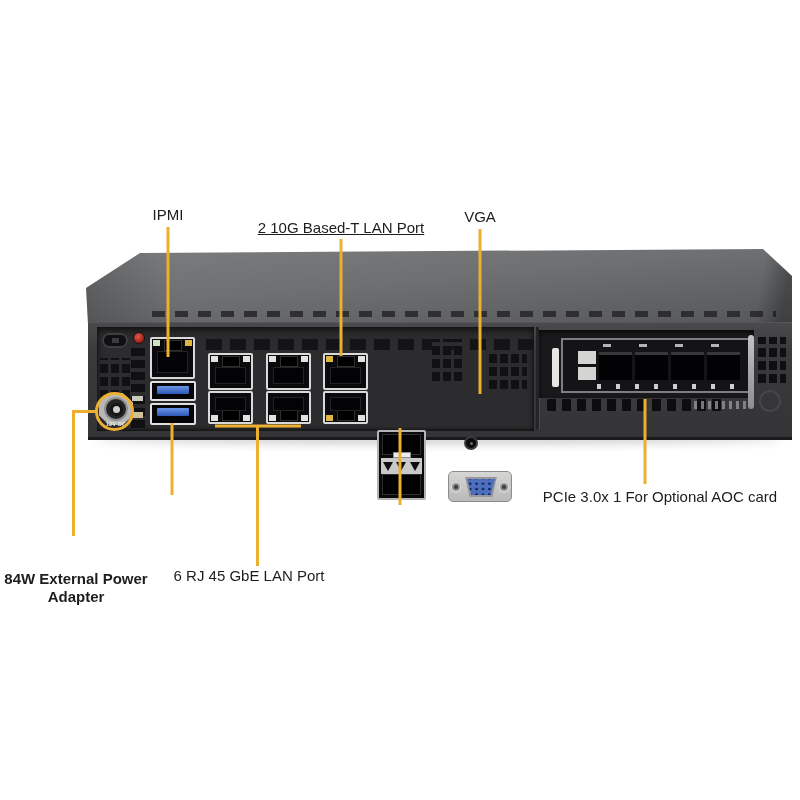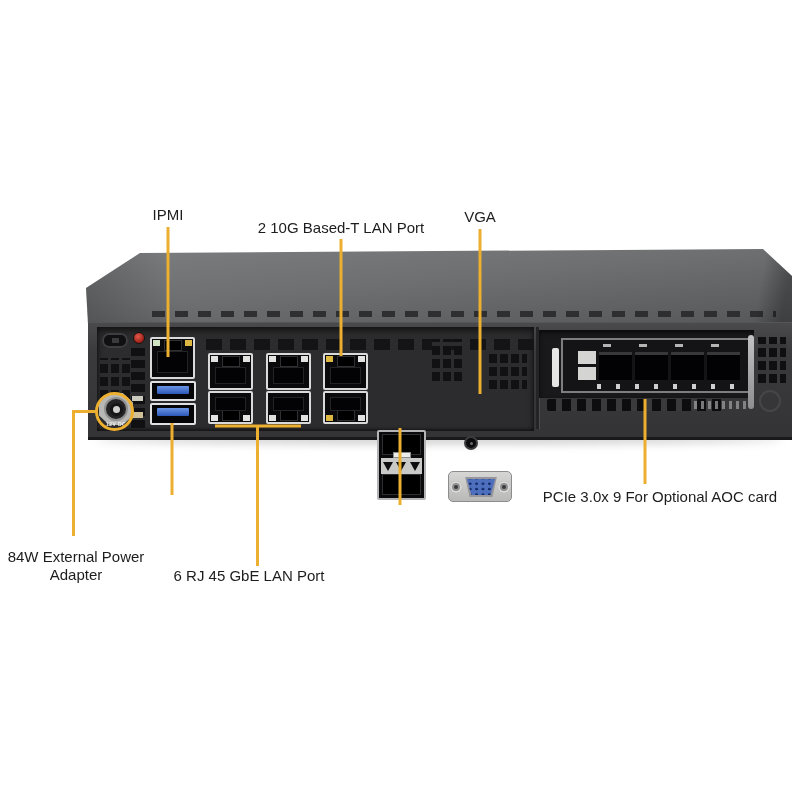--- a/index.html
+++ b/index.html
@@ -259,19 +259,19 @@
       <line x1="172" y1="423" x2="172" y2="495"></line>
       <circle cx="114.5" cy="411.5" r="18"></circle>
       <polyline points="96.5,411.5 73.5,411.5 73.5,536"></polyline>
       <path d="M215 426 H301 M257.5 426 V566"></path>
       <line x1="400" y1="428" x2="400" y2="505"></line>
       <line x1="645" y1="399" x2="645" y2="484"></line>
     </g>
   </svg>
 
   <div class="callout-label" style="left:140px;top:206px;width:56px;">IPMI</div>
-  <div class="callout-label" style="left:231px;top:219px;width:220px;">2 10G Based-T LAN Port</div>
+  <div class="callout-label" style="left:231px;top:219px;width:220px;text-decoration:underline;">2 10G Based-T LAN Port</div>
   <div class="callout-label" style="left:450px;top:208px;width:60px;">VGA</div>
-  <div class="callout-label" style="left:0px;top:548px;width:152px;">84W External Power Adapter</div>
+  <div class="callout-label" style="left:0px;top:570px;width:152px;font-weight:bold;">84W External Power Adapter</div>
   <div class="callout-label" style="left:159px;top:567px;width:180px;">6 RJ 45 GbE LAN Port</div>
-  <div class="callout-label" style="left:540px;top:488px;width:240px;">PCIe 3.0x 9 For Optional AOC card</div>
+  <div class="callout-label" style="left:540px;top:488px;width:240px;">PCIe 3.0x 1 For Optional AOC card</div>
 
 </div>
 
 </body></html>

